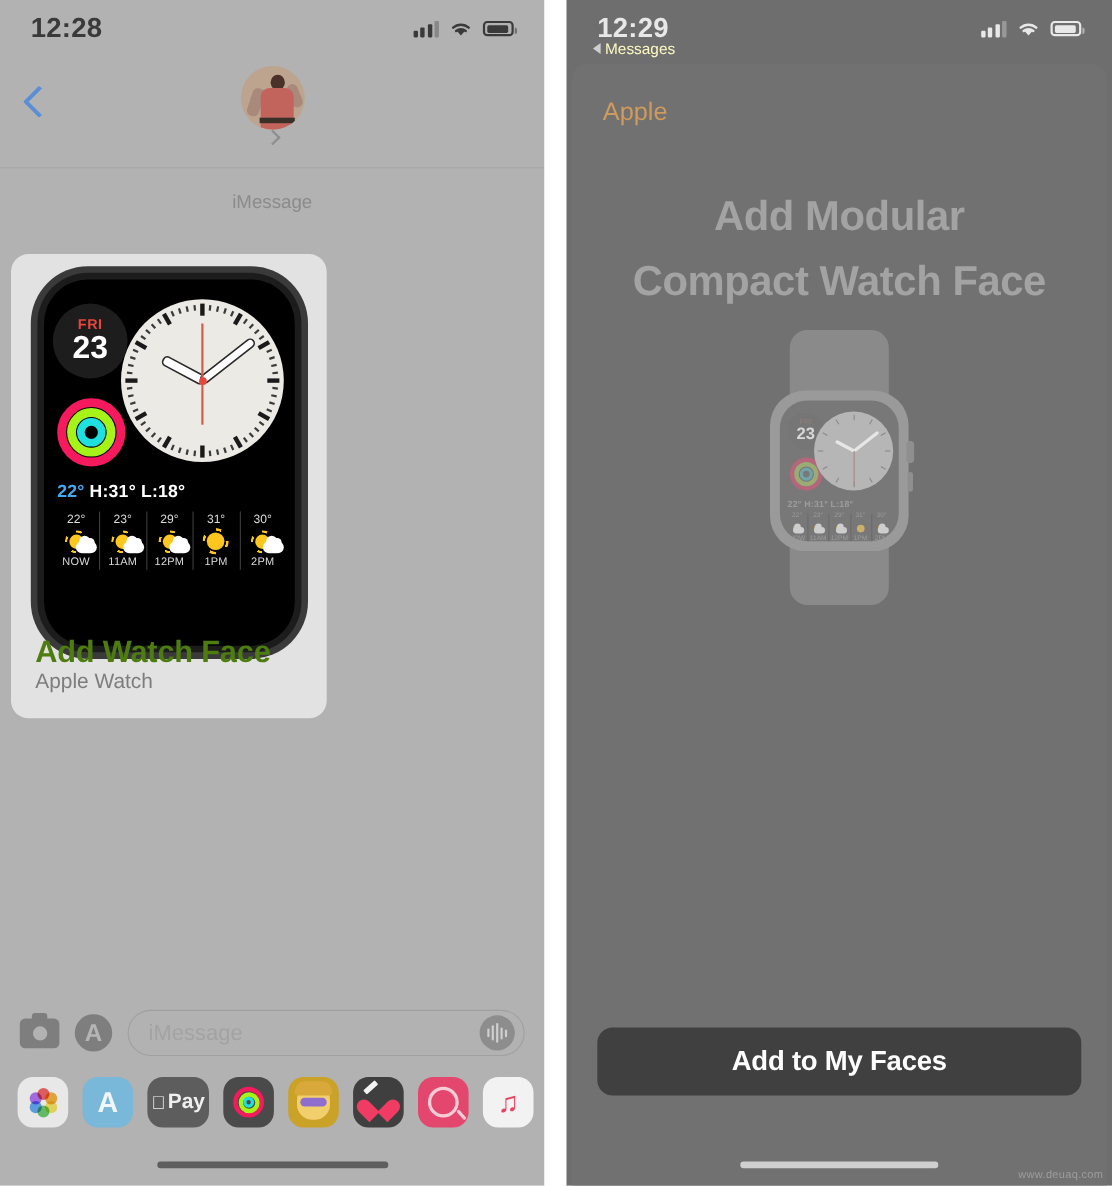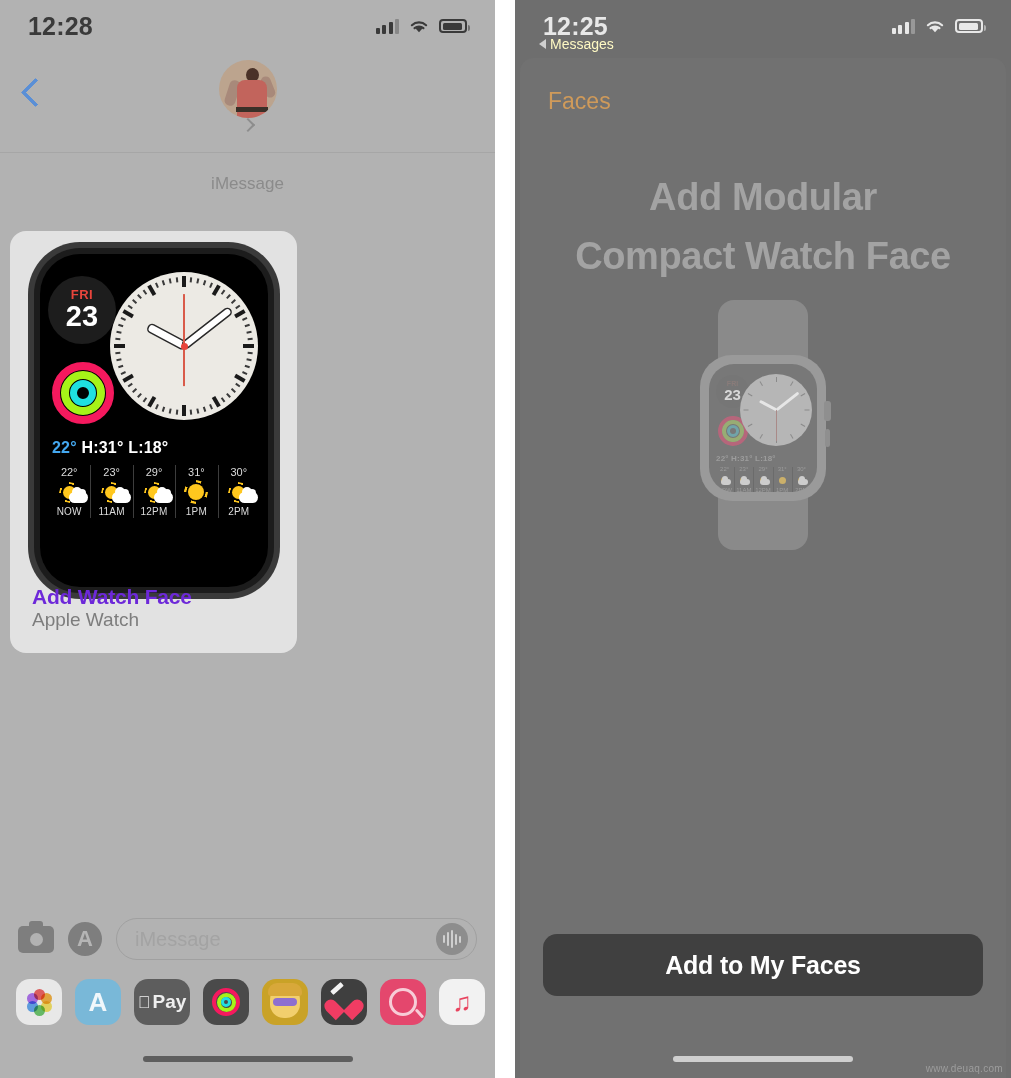--- a/index.html
+++ b/index.html
@@ -157,21 +157,21 @@
   }
   .cloud{
     position:absolute;right:2px;bottom:2px;width:19px;height:11px;
     background:#fff;border-radius:6px;
   }
   .cloud::before{content:"";position:absolute;left:3px;top:-5px;width:10px;height:10px;border-radius:50%;background:#fff;}
   .cloud::after{content:"";position:absolute;left:9px;top:-3px;width:8px;height:8px;border-radius:50%;background:#fff;}
   .wx-i.sunonly .sun{width:16px;height:16px;}
 
   .card-text{position:absolute;left:22px;bottom:22px;}
-  .card-title{font-size:21px;font-weight:bold;color:#6d28d9;letter-spacing:-.2px;}
+  .card-title{font-size:28px;font-weight:bold;color:#4d7c0f;letter-spacing:-.2px;}
   .card-sub{font-size:19px;color:#7d7d7d;}
 
   
   .l-inputbar{
     position:absolute;left:0;right:0;bottom:108px;height:62px;
     display:flex;align-items:center;gap:14px;padding:0 18px;box-sizing:border-box;
   }
   .cam-icon{width:36px;height:27px;border-radius:5px;background:#7e7e7e;position:relative;flex:0 0 auto;}
   .cam-icon::before{content:"";position:absolute;left:11px;top:-5px;width:14px;height:6px;border-radius:3px 3px 0 0;background:#7e7e7e;}
   .cam-icon::after{content:"";position:absolute;left:50%;top:50%;width:13px;height:13px;margin:-6.5px 0 0 -6.5px;border-radius:50%;background:#b2b2b2;}
@@ -564,21 +564,21 @@
     </div>
 
     <div class="home-ind home-left"></div>
   </div>
 
   <div class="gap"></div>
 
   <div class="phone-right">
 
     <div class="statusbar sb-right-color">
-      <div class="sb-time">12:25</div>
+      <div class="sb-time">12:29</div>
       <div class="sb-right">
         <span class="bars">
             <i></i>
             <i></i>
             <i></i>
             <i></i>
           </span>
         <svg width="22" height="16" viewBox="0 0 22 16">
           <path d="M11 14.2 L7.6 10.4 a5 5 0 0 1 6.8 0 Z" fill="currentColor"></path>
           <path d="M3.9 7.2 a10.5 10.5 0 0 1 14.2 0" stroke="currentColor" stroke-width="2.2" fill="none" stroke-linecap="round"></path>
@@ -590,21 +590,21 @@
       </div>
     </div>
 
     <div class="r-status-sub">
       <span class="tri"></span>
       <span>Messages</span>
     </div>
 
     <div class="r-sheet"></div>
 
-    <div class="cancel-btn">Faces</div>
+    <div class="cancel-btn">Apple</div>
 
     <div class="r-title">
       <div>Add Modular</div>
       <div>Compact Watch Face</div>
     </div>
 
     <div class="preview">
       <div class="band top"></div>
       <div class="band bot"></div>
       <div class="watch-body">

